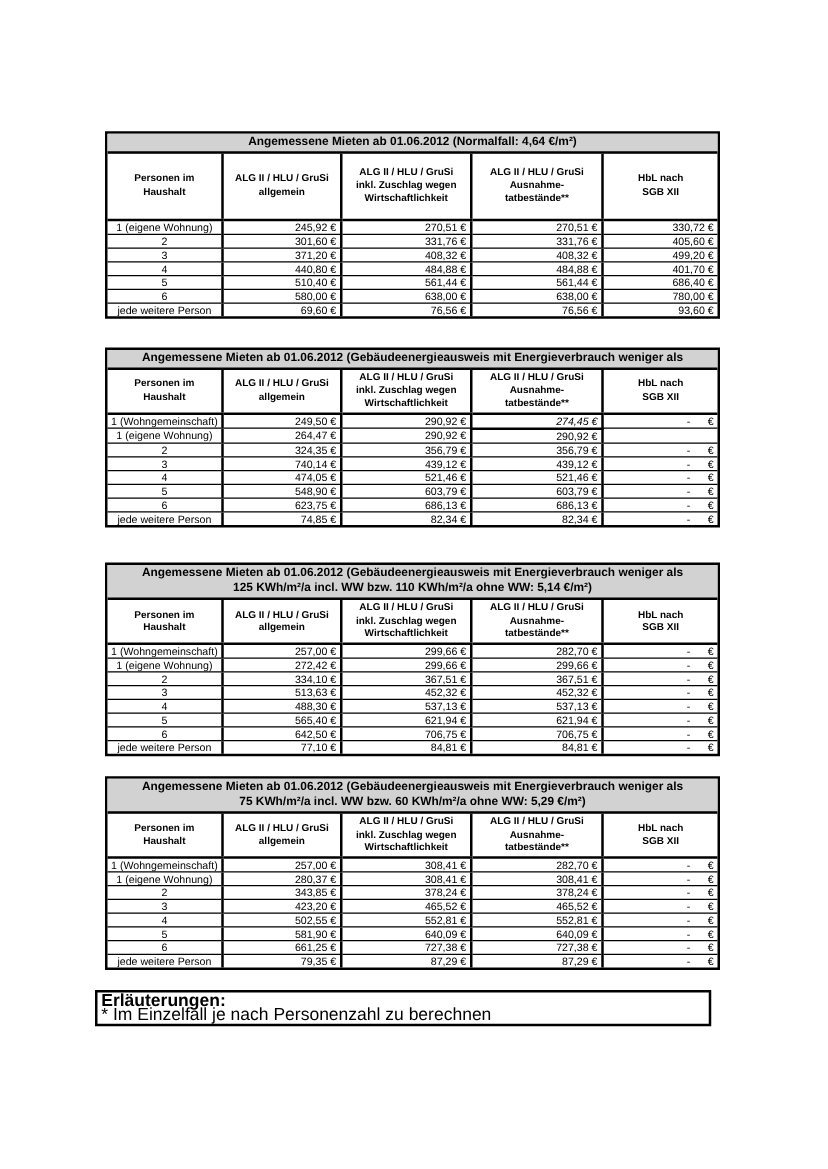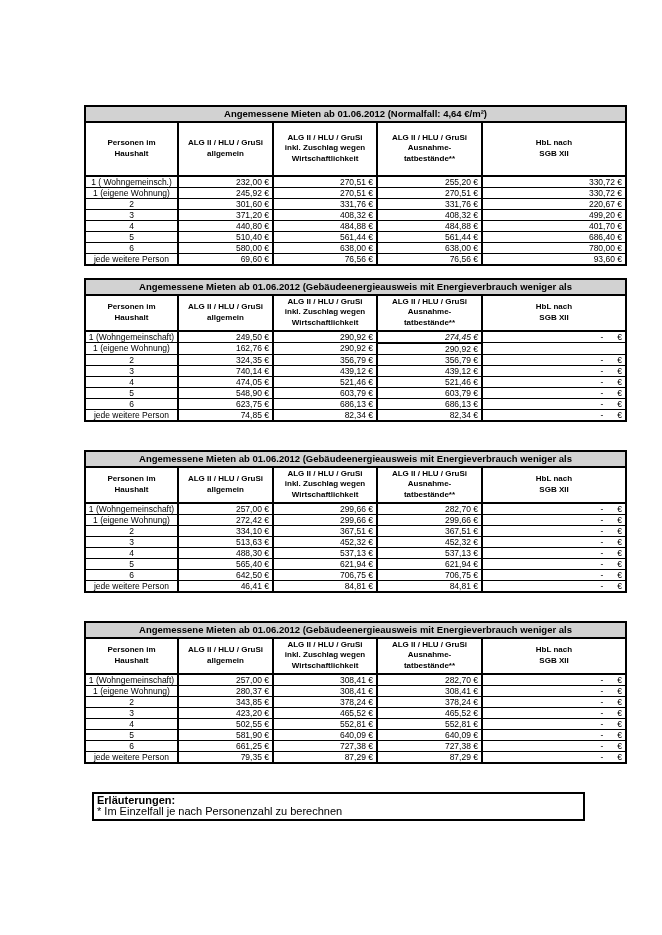--- a/index.html
+++ b/index.html
@@ -3,21 +3,21 @@
 <meta charset="utf-8">
 <style>
   html, body { margin:0; padding:0; }
   body {
     width:662px; height:935px; position:relative;
     background:#ffffff; color:#000;
     font-family:"Liberation Sans", sans-serif;
     overflow:hidden;
   }
   .tbl {
-    position:absolute; left:84px; width:543px;
+    position:absolute; left:84px; width:492px;
     border:2px solid #000; background:#fff; box-sizing:border-box;
   }
   #table-0 { top:105px; }
   #table-1 { top:278px; }
   #table-2 { top:450px; }
   #table-3 { top:621px; }
   .tbl-title {
     background:#d2d2d2; border-bottom:2px solid #000;
     text-align:center; font-weight:bold;
     font-size:9.5px; line-height:12.5px; padding:0.5px 0;
@@ -41,23 +41,23 @@
     font-size:8.5px; line-height:10px; height:10px;
     padding:0; vertical-align:middle; overflow:hidden; white-space:nowrap;
   }
   tbody tr:first-child td { border-top:none; }
   td.lbl { text-align:center; }
   td.val { text-align:right; padding-right:3px; }
   td.emph { border:2px solid #000;font-style:italic; }
   .de { display:flex; justify-content:flex-end; align-items:center; }
   .de .dash { margin-right:14px; }
   #notes {
-    position:absolute; left:92px; top:792px; width:493px;
+    position:absolute; left:76px; top:792px; width:493px;
     box-sizing:border-box; border:2px solid #000; background:#fff;
-    font-size:11px; line-height:11px; padding:1px 3px 2px;
+    font-size:14px; line-height:11px; padding:1px 3px 2px;
   }
   #notes .nh { font-weight:bold; }
   #notes div { white-space:nowrap; }
 </style>
 </head>
 <body>
 
 <div class="tbl" id="table-0">
     <div class="tbl-title">
       <span class="tl">Angemessene Mieten ab 01.06.2012 (Normalfall: 4,64 €/m²)</span>
@@ -91,39 +91,32 @@
             <span class="hl">tatbestände**</span>
           </th>
           <th>
             <span class="hl">HbL nach</span>
             <span class="hl">SGB XII</span>
           </th>
         </tr>
       </thead>
       <tbody>
         <tr>
-          <td class="lbl">1 ( Wohngemeinsch.)</td>
-          <td class="val">232,00 €</td>
-          <td class="val">270,51 €</td>
-          <td class="val">255,20 €</td>
-          <td class="val">330,72 €</td>
-        </tr>
-        <tr>
           <td class="lbl">1 (eigene Wohnung)</td>
           <td class="val">245,92 €</td>
           <td class="val">270,51 €</td>
           <td class="val">270,51 €</td>
           <td class="val">330,72 €</td>
         </tr>
         <tr>
           <td class="lbl">2</td>
           <td class="val">301,60 €</td>
           <td class="val">331,76 €</td>
           <td class="val">331,76 €</td>
-          <td class="val">220,67 €</td>
+          <td class="val">405,60 €</td>
         </tr>
         <tr>
           <td class="lbl">3</td>
           <td class="val">371,20 €</td>
           <td class="val">408,32 €</td>
           <td class="val">408,32 €</td>
           <td class="val">499,20 €</td>
         </tr>
         <tr>
           <td class="lbl">4</td>
@@ -202,21 +195,21 @@
           <td class="val emph">274,45 €</td>
           <td class="val">
             <span class="de">
               <span class="dash">-</span>
               <span class="eur">€</span>
             </span>
           </td>
         </tr>
         <tr>
           <td class="lbl">1 (eigene Wohnung)</td>
-          <td class="val">162,76 €</td>
+          <td class="val">264,47 €</td>
           <td class="val">290,92 €</td>
           <td class="val">290,92 €</td>
           <td class="val"></td>
         </tr>
         <tr>
           <td class="lbl">2</td>
           <td class="val">324,35 €</td>
           <td class="val">356,79 €</td>
           <td class="val">356,79 €</td>
           <td class="val">
@@ -285,20 +278,21 @@
               <span class="eur">€</span>
             </span>
           </td>
         </tr>
       </tbody>
     </table>
   </div>
 <div class="tbl" id="table-2">
     <div class="tbl-title">
       <span class="tl">Angemessene Mieten ab 01.06.2012 (Gebäudeenergieausweis mit Energieverbrauch weniger als</span>
+      <span class="tl">125 KWh/m²/a incl. WW bzw. 110 KWh/m²/a ohne WW: 5,14 €/m²)</span>
     </div>
     <table>
       <colgroup>
         <col class="c0">
         <col class="c1">
         <col class="c2">
         <col class="c3">
         <col class="c4">
       </colgroup>
       <thead>
@@ -407,36 +401,37 @@
           <td class="val">706,75 €</td>
           <td class="val">
             <span class="de">
               <span class="dash">-</span>
               <span class="eur">€</span>
             </span>
           </td>
         </tr>
         <tr>
           <td class="lbl">jede weitere Person</td>
-          <td class="val">46,41 €</td>
+          <td class="val">77,10 €</td>
           <td class="val">84,81 €</td>
           <td class="val">84,81 €</td>
           <td class="val">
             <span class="de">
               <span class="dash">-</span>
               <span class="eur">€</span>
             </span>
           </td>
         </tr>
       </tbody>
     </table>
   </div>
 <div class="tbl" id="table-3">
     <div class="tbl-title">
       <span class="tl">Angemessene Mieten ab 01.06.2012 (Gebäudeenergieausweis mit Energieverbrauch weniger als</span>
+      <span class="tl">75 KWh/m²/a incl. WW bzw. 60 KWh/m²/a ohne WW: 5,29 €/m²)</span>
     </div>
     <table>
       <colgroup>
         <col class="c0">
         <col class="c1">
         <col class="c2">
         <col class="c3">
         <col class="c4">
       </colgroup>
       <thead>

